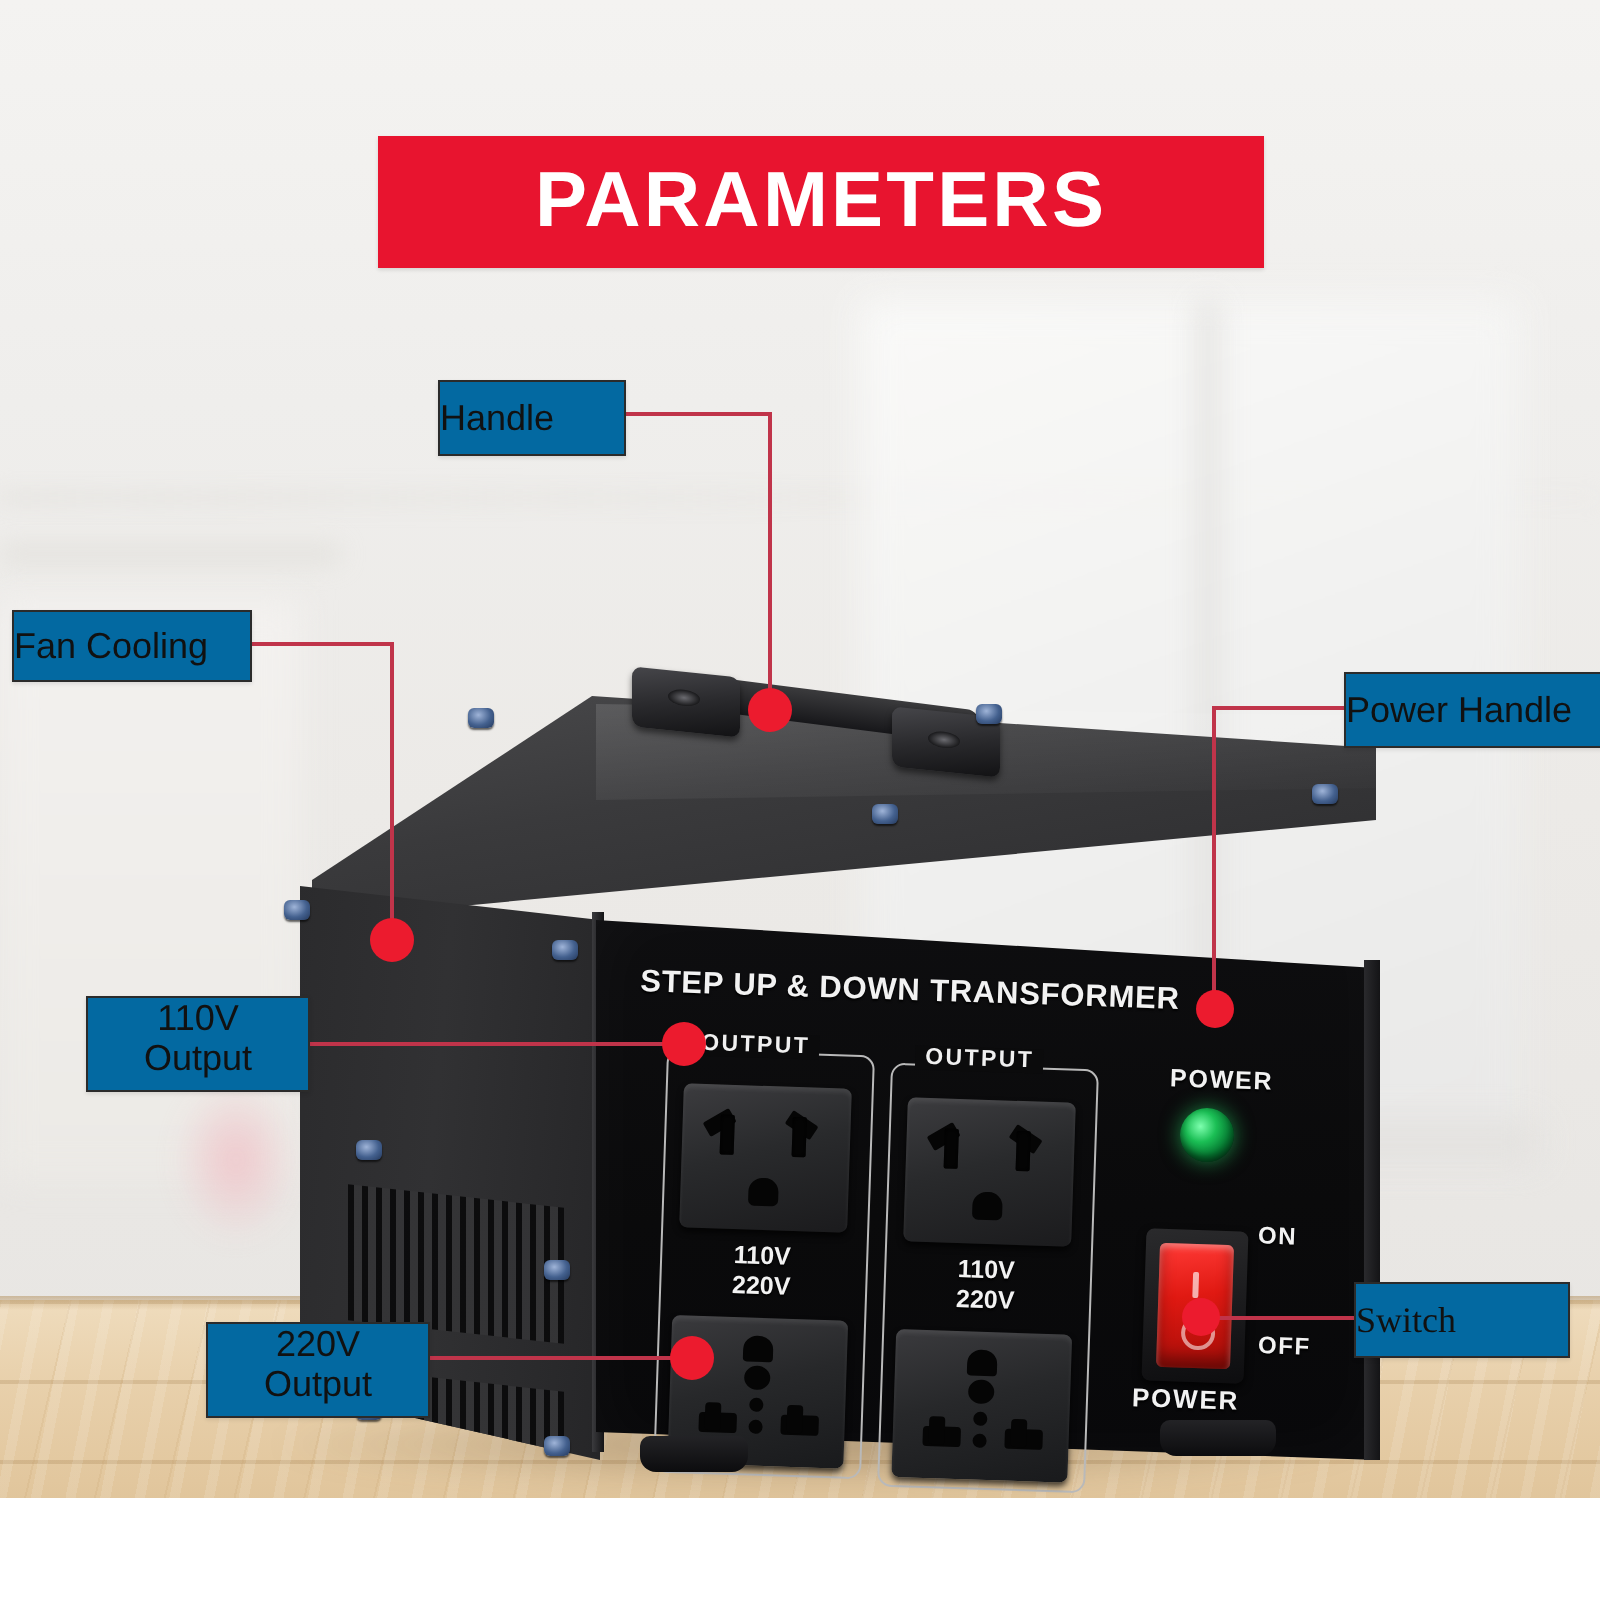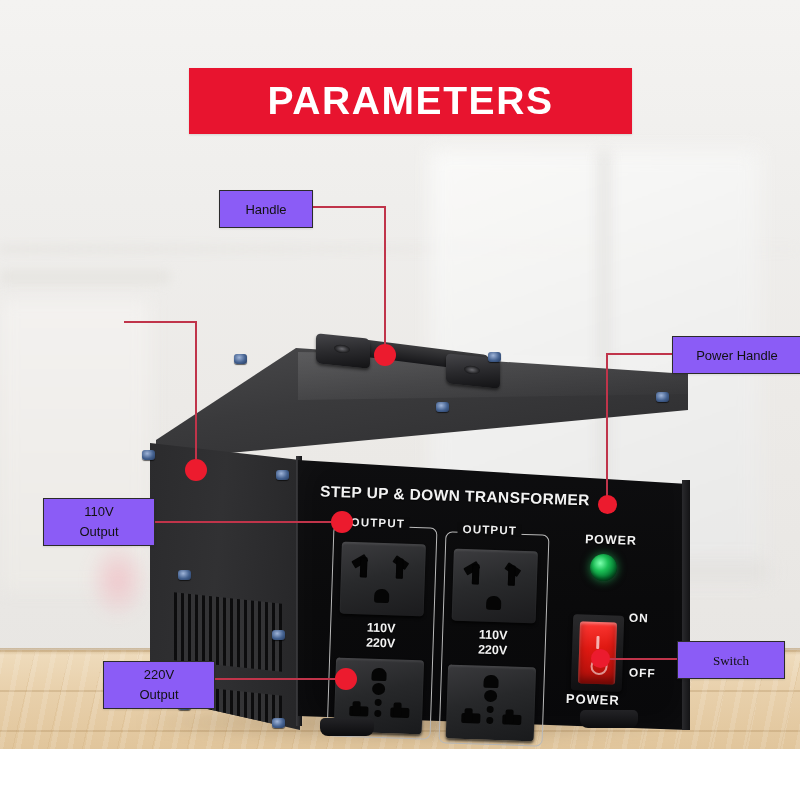--- a/index.html
+++ b/index.html
@@ -315,23 +315,23 @@
   }
 
   
   .foot{
     position:absolute;height:18px;border-radius:5px 5px 8px 8px;
     background:linear-gradient(180deg,#232326,#0c0c0e);
   }
 
   
   .callout{
-    position:absolute;background:#8b5cf6;border:1.6px solid #2b2b2b;
-    color:#111;font-size:13px;line-height:21px;text-align:center;
-    display:flex;align-items:center;justify-content:center;
+    position:absolute;background:#0369a1;border:1.6px solid #2b2b2b;
+    color:#111;font-size:18px;line-height:21px;text-align:center;
+    display:flex;align-items:center;justify-content:flex-start;
     font-family:"Liberation Sans", sans-serif;
     box-shadow:0 1px 2px rgba(0,0,0,.1);
     z-index:30;
   }
   .callout.two-line{line-height:20px;}
   .lead{position:absolute;background:#c0344a;z-index:25;}
   .lead-h{height:1.8px;}
   .lead-v{width:1.8px;}
   .dot{
     position:absolute;width:22px;height:22px;border-radius:50%;
@@ -467,20 +467,23 @@
     <div class="foot" style="left:432px;top:380px;width:58px;"></div>
   </div>
 
   <div class="callout" style="left:219px;top:190px;width:92px;height:36px;">
     <span>Handle</span>
   </div>
   <div class="lead lead-h" style="left:311px;top:206px;width:75px;"></div>
   <div class="lead lead-v" style="left:384px;top:206px;height:148px;"></div>
   <div class="dot" style="left:374px;top:344px;"></div>
 
+  <div class="callout" style="left:6px;top:305px;width:118px;height:34px;">
+    <span>Fan Cooling</span>
+  </div>
   <div class="lead lead-h" style="left:124px;top:321px;width:72px;"></div>
   <div class="lead lead-v" style="left:195px;top:321px;height:146px;"></div>
   <div class="dot" style="left:185px;top:459px;"></div>
 
   <div class="callout two-line" style="left:43px;top:498px;width:110px;height:46px;flex-direction:column;">
     <span>110V</span>
     <span>Output</span>
   </div>
   <div class="lead lead-h" style="left:153px;top:521px;width:184px;"></div>
   <div class="dot" style="left:331px;top:511px;"></div>

